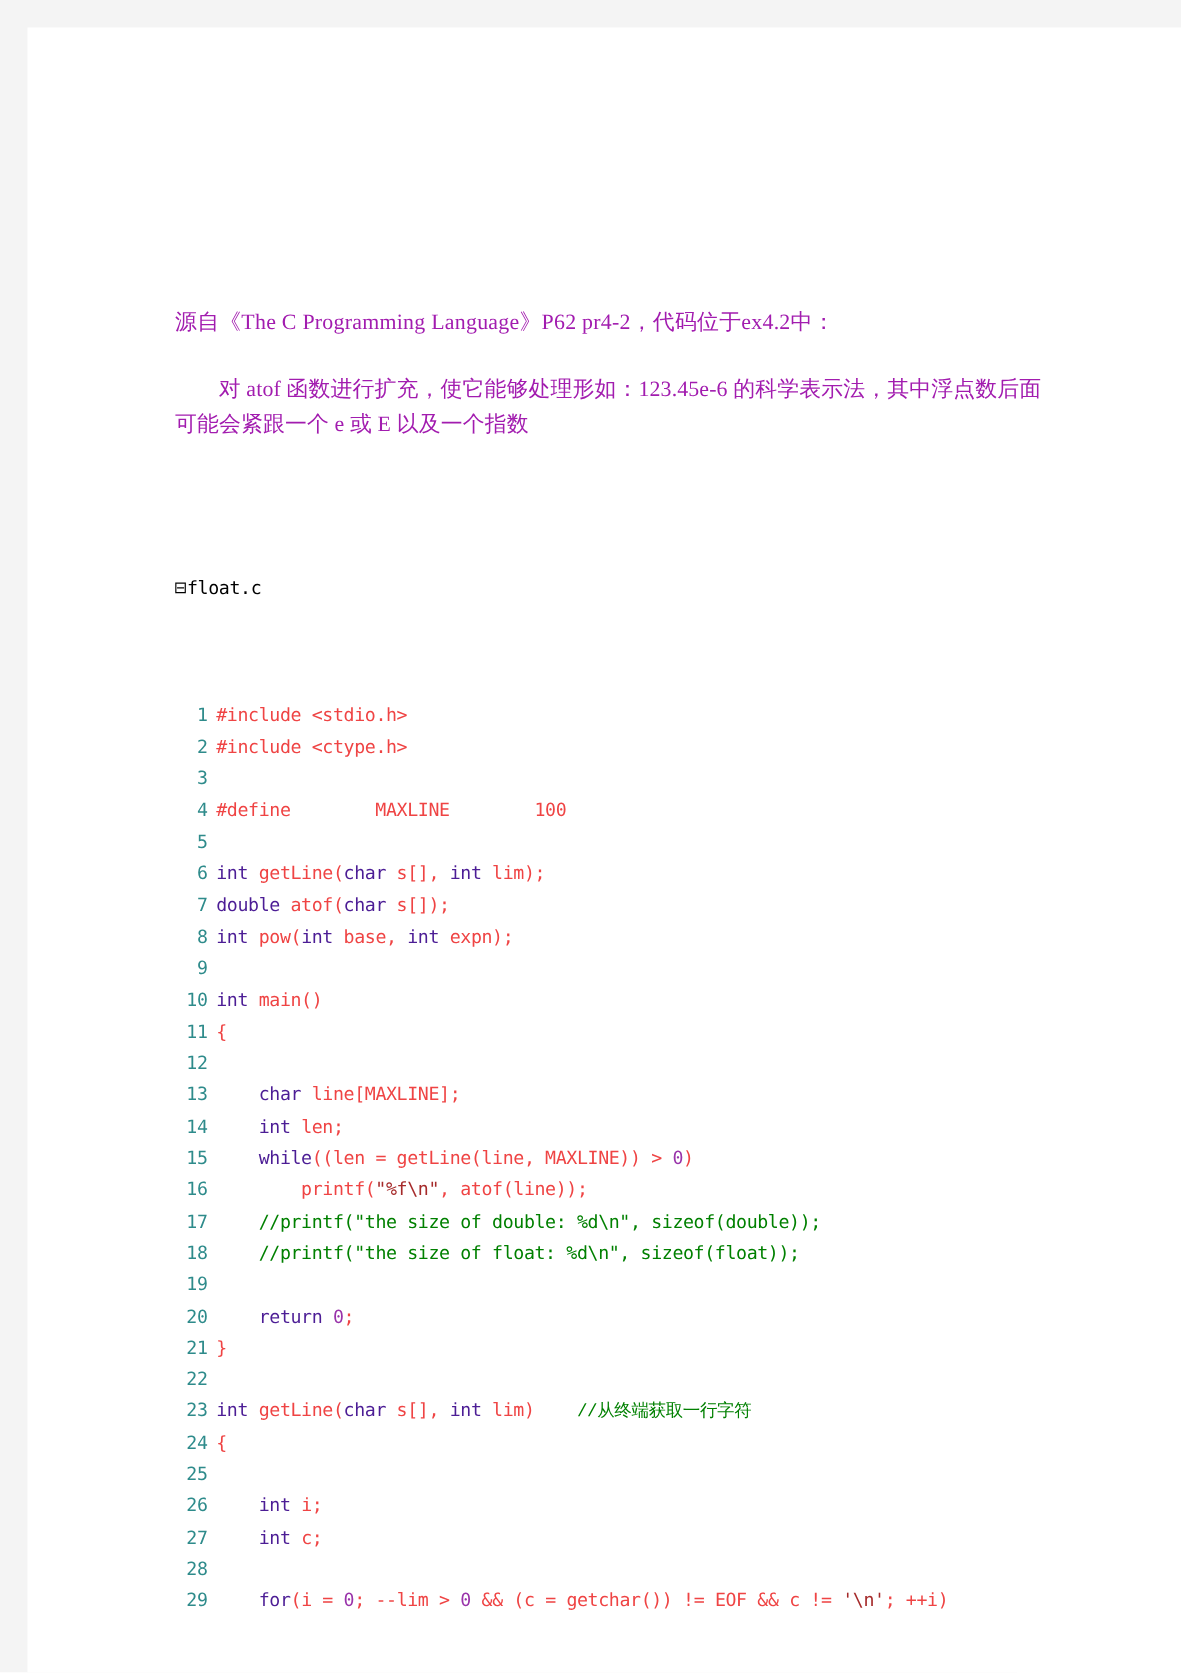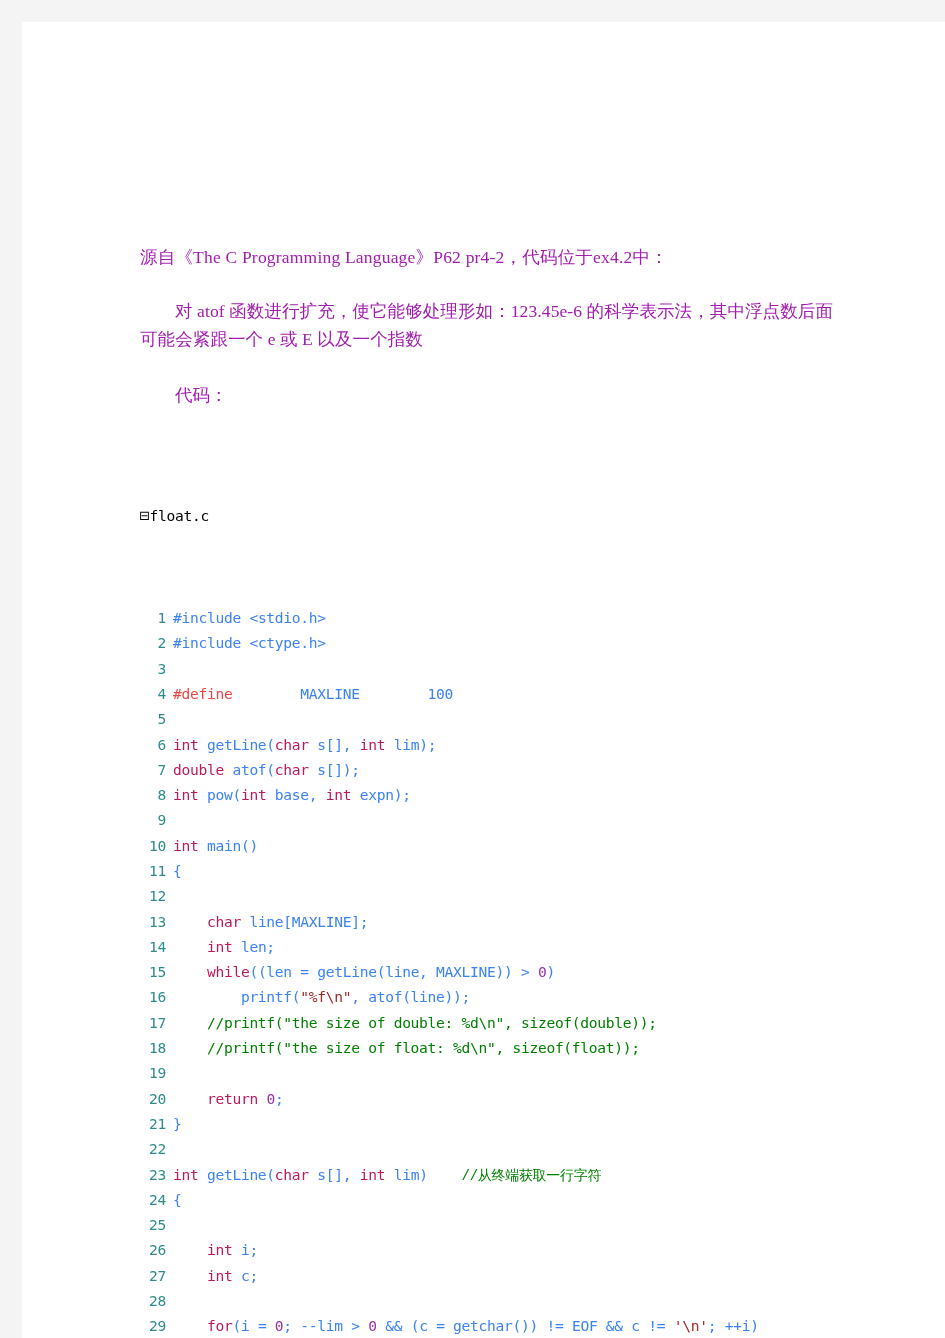--- a/index.html
+++ b/index.html
@@ -90,44 +90,43 @@
   }
   .ln {
     display: inline-block;
     width: 26px;
     text-align: right;
     color: #2e8b8b;
     margin-right: 7px;
   }
   .code-text { color: #000000; }
 
-  .tk-kw   { color: #be185d; }
+  .tk-kw   { color: #4c1d95; }
   .tk-str  { color: #a52a2a; }
   .tk-num  { color: #9933aa; }
   .tk-cmt  { color: #008000; }
   .tk-pre  { color: #ef4444; }
-  .tk-plain{ color: #3b82f6; }
+  .tk-plain{ color: #ef4444; }
   .cjk-cmt {
     font-family: Liberation Mono, monospace;
     font-size: 14px;
   }
 </style>
 </head>
 <body>
 
 <div id="page-frame">
   <div id="page-sheet">
 
     <div id="content">
 
       <p class="prose prose-intro">源自《The C Programming Language》P62 pr4-2，代码位于ex4.2中：</p>
 
       <p class="prose prose-body">对 atof 函数进行扩充，使它能够处理形如：123.45e-6 的科学表示法，其中浮点数后面可能会紧跟一个 e 或 E 以及一个指数</p>
 
-      <p class="prose prose-label">代码：</p>
 
       <div id="code-block">
 
         <div id="code-header"><span class="fold-glyph">⊟</span><span>float.c</span></div>
 
         <div id="code-lines"><div class="code-line"><span class="ln">1</span><span class="code-text"><span class="tk-plain">#include </span><span class="tk-plain">&lt;stdio.h&gt;</span></span></div><div class="code-line"><span class="ln">2</span><span class="code-text"><span class="tk-plain">#include </span><span class="tk-plain">&lt;ctype.h&gt;</span></span></div><div class="code-line"><span class="ln">3</span><span class="code-text"></span></div><div class="code-line"><span class="ln">4</span><span class="code-text"><span class="tk-pre">#define</span><span class="tk-plain">        MAXLINE        </span><span class="tk-plain">100</span></span></div><div class="code-line"><span class="ln">5</span><span class="code-text"></span></div><div class="code-line"><span class="ln">6</span><span class="code-text"><span class="tk-kw">int</span><span class="tk-plain"> getLine(</span><span class="tk-kw">char</span><span class="tk-plain"> s[], </span><span class="tk-kw">int</span><span class="tk-plain"> lim);</span></span></div><div class="code-line"><span class="ln">7</span><span class="code-text"><span class="tk-kw">double</span><span class="tk-plain"> atof(</span><span class="tk-kw">char</span><span class="tk-plain"> s[]);</span></span></div><div class="code-line"><span class="ln">8</span><span class="code-text"><span class="tk-kw">int</span><span class="tk-plain"> pow(</span><span class="tk-kw">int</span><span class="tk-plain"> base, </span><span class="tk-kw">int</span><span class="tk-plain"> expn);</span></span></div><div class="code-line"><span class="ln">9</span><span class="code-text"></span></div><div class="code-line"><span class="ln">10</span><span class="code-text"><span class="tk-kw">int</span><span class="tk-plain"> main()</span></span></div><div class="code-line"><span class="ln">11</span><span class="code-text"><span class="tk-plain">{</span></span></div><div class="code-line"><span class="ln">12</span><span class="code-text"></span></div><div class="code-line"><span class="ln">13</span><span class="code-text"><span class="tk-plain">    </span><span class="tk-kw">char</span><span class="tk-plain"> line[MAXLINE];</span></span></div><div class="code-line"><span class="ln">14</span><span class="code-text"><span class="tk-plain">    </span><span class="tk-kw">int</span><span class="tk-plain"> len;</span></span></div><div class="code-line"><span class="ln">15</span><span class="code-text"><span class="tk-plain">    </span><span class="tk-kw">while</span><span class="tk-plain">((len = getLine(line, MAXLINE)) &gt; </span><span class="tk-num">0</span><span class="tk-plain">)</span></span></div><div class="code-line"><span class="ln">16</span><span class="code-text"><span class="tk-plain">        printf(</span><span class="tk-str">"%f\n"</span><span class="tk-plain">, atof(line));</span></span></div><div class="code-line"><span class="ln">17</span><span class="code-text"><span class="tk-plain">    </span><span class="tk-cmt">//printf("the size of double: %d\n", sizeof(double));</span></span></div><div class="code-line"><span class="ln">18</span><span class="code-text"><span class="tk-plain">    </span><span class="tk-cmt">//printf("the size of float: %d\n", sizeof(float));</span></span></div><div class="code-line"><span class="ln">19</span><span class="code-text"></span></div><div class="code-line"><span class="ln">20</span><span class="code-text"><span class="tk-plain">    </span><span class="tk-kw">return</span><span class="tk-plain"> </span><span class="tk-num">0</span><span class="tk-plain">;</span></span></div><div class="code-line"><span class="ln">21</span><span class="code-text"><span class="tk-plain">}</span></span></div><div class="code-line"><span class="ln">22</span><span class="code-text"></span></div><div class="code-line"><span class="ln">23</span><span class="code-text"><span class="tk-kw">int</span><span class="tk-plain"> getLine(</span><span class="tk-kw">char</span><span class="tk-plain"> s[], </span><span class="tk-kw">int</span><span class="tk-plain"> lim)    </span><span class="tk-cmt cjk-cmt">//从终端获取一行字符</span></span></div><div class="code-line"><span class="ln">24</span><span class="code-text"><span class="tk-plain">{</span></span></div><div class="code-line"><span class="ln">25</span><span class="code-text"></span></div><div class="code-line"><span class="ln">26</span><span class="code-text"><span class="tk-plain">    </span><span class="tk-kw">int</span><span class="tk-plain"> i;</span></span></div><div class="code-line"><span class="ln">27</span><span class="code-text"><span class="tk-plain">    </span><span class="tk-kw">int</span><span class="tk-plain"> c;</span></span></div><div class="code-line"><span class="ln">28</span><span class="code-text"></span></div><div class="code-line"><span class="ln">29</span><span class="code-text"><span class="tk-plain">    </span><span class="tk-kw">for</span><span class="tk-plain">(i = </span><span class="tk-num">0</span><span class="tk-plain">; --lim &gt; </span><span class="tk-num">0</span><span class="tk-plain"> &amp;&amp; (c = getchar()) != EOF &amp;&amp; c != </span><span class="tk-str">'\n'</span><span class="tk-plain">; ++i)</span></span></div></div>
 
       </div>
 
     </div>

